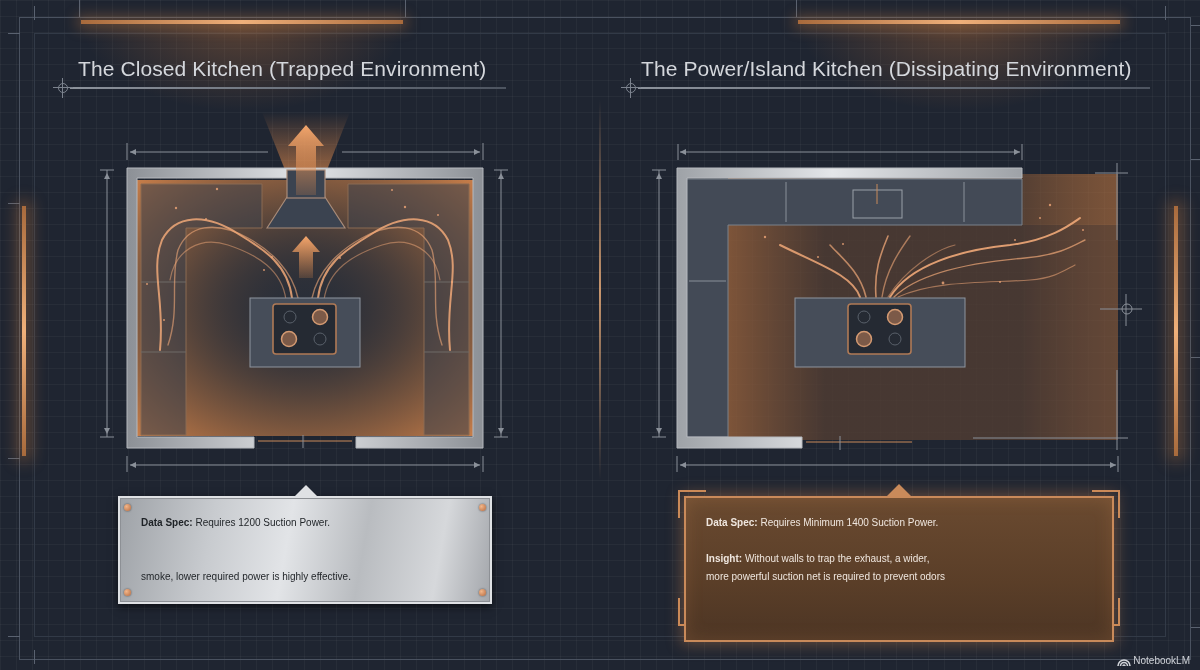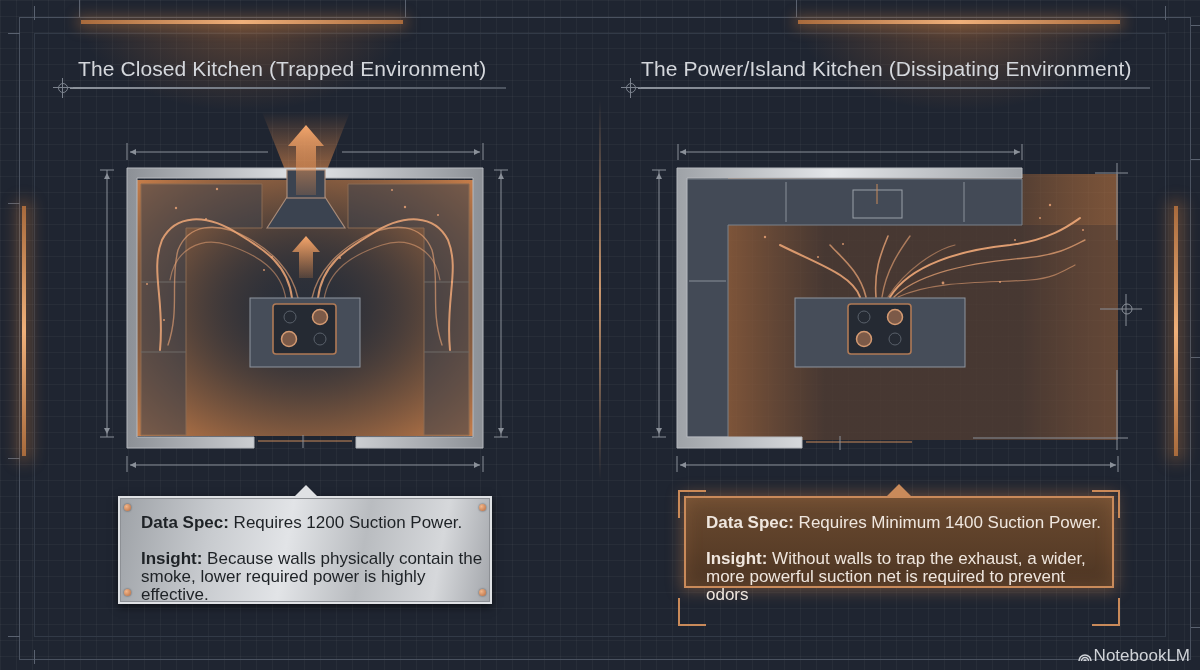--- a/index.html
+++ b/index.html
@@ -26,29 +26,29 @@
   .crosshair::after { content:""; position:absolute; left:0; top:9px; width:20px; height:1px; background:#7c838e; }
   .crosshair .ring { position:absolute; left:5px; top:5px; width:10px; height:10px; border:1px solid #7c838e; border-radius:50%; }
   svg { position: absolute; overflow: visible; }
   .panel { position: absolute; }
   .panel-metal { left: 118px; top: 496px; width: 374px; height: 108px;
     background: linear-gradient(100deg,#9ea2a7 0%,#c8cbcf 25%,#e2e4e7 45%,#b9bcc0 65%,#d6d8db 85%,#a3a6ab 100%);
     border: 2px solid #dfe1e4; box-shadow: 0 3px 8px rgba(0,0,0,0.6), inset 0 0 0 1px #8d9095; color: #1e2226; }
   .panel-metal .notch { position:absolute; left: 174px; top: -13px; width: 0; height: 0;
     border-left: 12px solid transparent; border-right: 12px solid transparent; border-bottom: 12px solid #dfe1e4; }
   .rivet { position:absolute; width: 7px; height: 7px; border-radius: 50%; background: radial-gradient(circle at 35% 35%,#f2b68a,#b66a3e); box-shadow: 0 0 2px rgba(0,0,0,0.6); }
-  .panel-copper { left: 684px; top: 496px; width: 430px; height: 92px;
+  .panel-copper { left: 684px; top: 496px; width: 430px; height: 146px;
     background: linear-gradient(180deg,#6a4a30,#5a3e28 60%,#4c3524);
     border: 2px solid #c98a5a; box-shadow: 0 0 14px 3px rgba(220,140,80,0.35), inset 0 0 18px rgba(255,170,100,0.15); color: #efe6de; }
   .panel-copper .notch { position:absolute; left: 200px; top: -14px; width:0; height:0;
     border-left: 13px solid transparent; border-right: 13px solid transparent; border-bottom: 13px solid #c98a5a; }
   .bracket { position:absolute; width: 28px; height: 28px; border-color: #c98a5a; border-style: solid; border-width: 0; }
-  .ptext { position: absolute; font-size: 17px; line-height: 18px; }
+  .ptext { position: absolute; font-size: 10px; line-height: 18px; }
   .ptext b { font-weight: bold; }
-  .brand { position: absolute; right: 10px; bottom: 4px; font-size: 17px; color: #d0d3d8; display: flex; align-items: center; gap: 2px; }
+  .brand { position: absolute; right: 10px; bottom: 4px; font-size: 10px; color: #d0d3d8; display: flex; align-items: center; gap: 2px; }
 </style>
 </head>
 <body>
 
 <div class="canvas">
 
   <div class="frame-outer"></div>
   <div class="frame-inner"></div>
   <div class="tick" style="left:34px;top:6px;width:1px;height:14px;"></div>
   <div class="tick" style="left:79px;top:0;width:1px;height:17px;"></div>
@@ -288,23 +288,20 @@
 
   <div class="panel panel-metal">
     <div class="notch"></div>
     <span class="rivet" style="left:4px;top:6px;"></span>
     <span class="rivet" style="right:4px;top:6px;"></span>
     <span class="rivet" style="left:4px;bottom:6px;"></span>
     <span class="rivet" style="right:4px;bottom:6px;"></span>
     <div class="ptext" style="left:21px;top:16px;">
       <b>Data Spec:</b><span> Requires 1200 Suction Power.</span>
     </div>
-    <div class="ptext" style="left:21px;top:52px;">
-      <b>Insight:</b><span> Because walls physically contain the</span>
-    </div>
     <div class="ptext" style="left:21px;top:70px;">smoke, lower required power is highly effective.</div>
   </div>
 
   <div class="bracket" style="left:678px;top:490px;border-left-width:2px;border-top-width:2px;"></div>
   <div class="bracket" style="left:1092px;top:490px;border-right-width:2px;border-top-width:2px;"></div>
   <div class="bracket" style="left:678px;top:598px;border-left-width:2px;border-bottom-width:2px;"></div>
   <div class="bracket" style="left:1092px;top:598px;border-right-width:2px;border-bottom-width:2px;"></div>
   <div class="panel panel-copper">
     <div class="notch"></div>
     <div class="ptext" style="left:20px;top:16px;">

